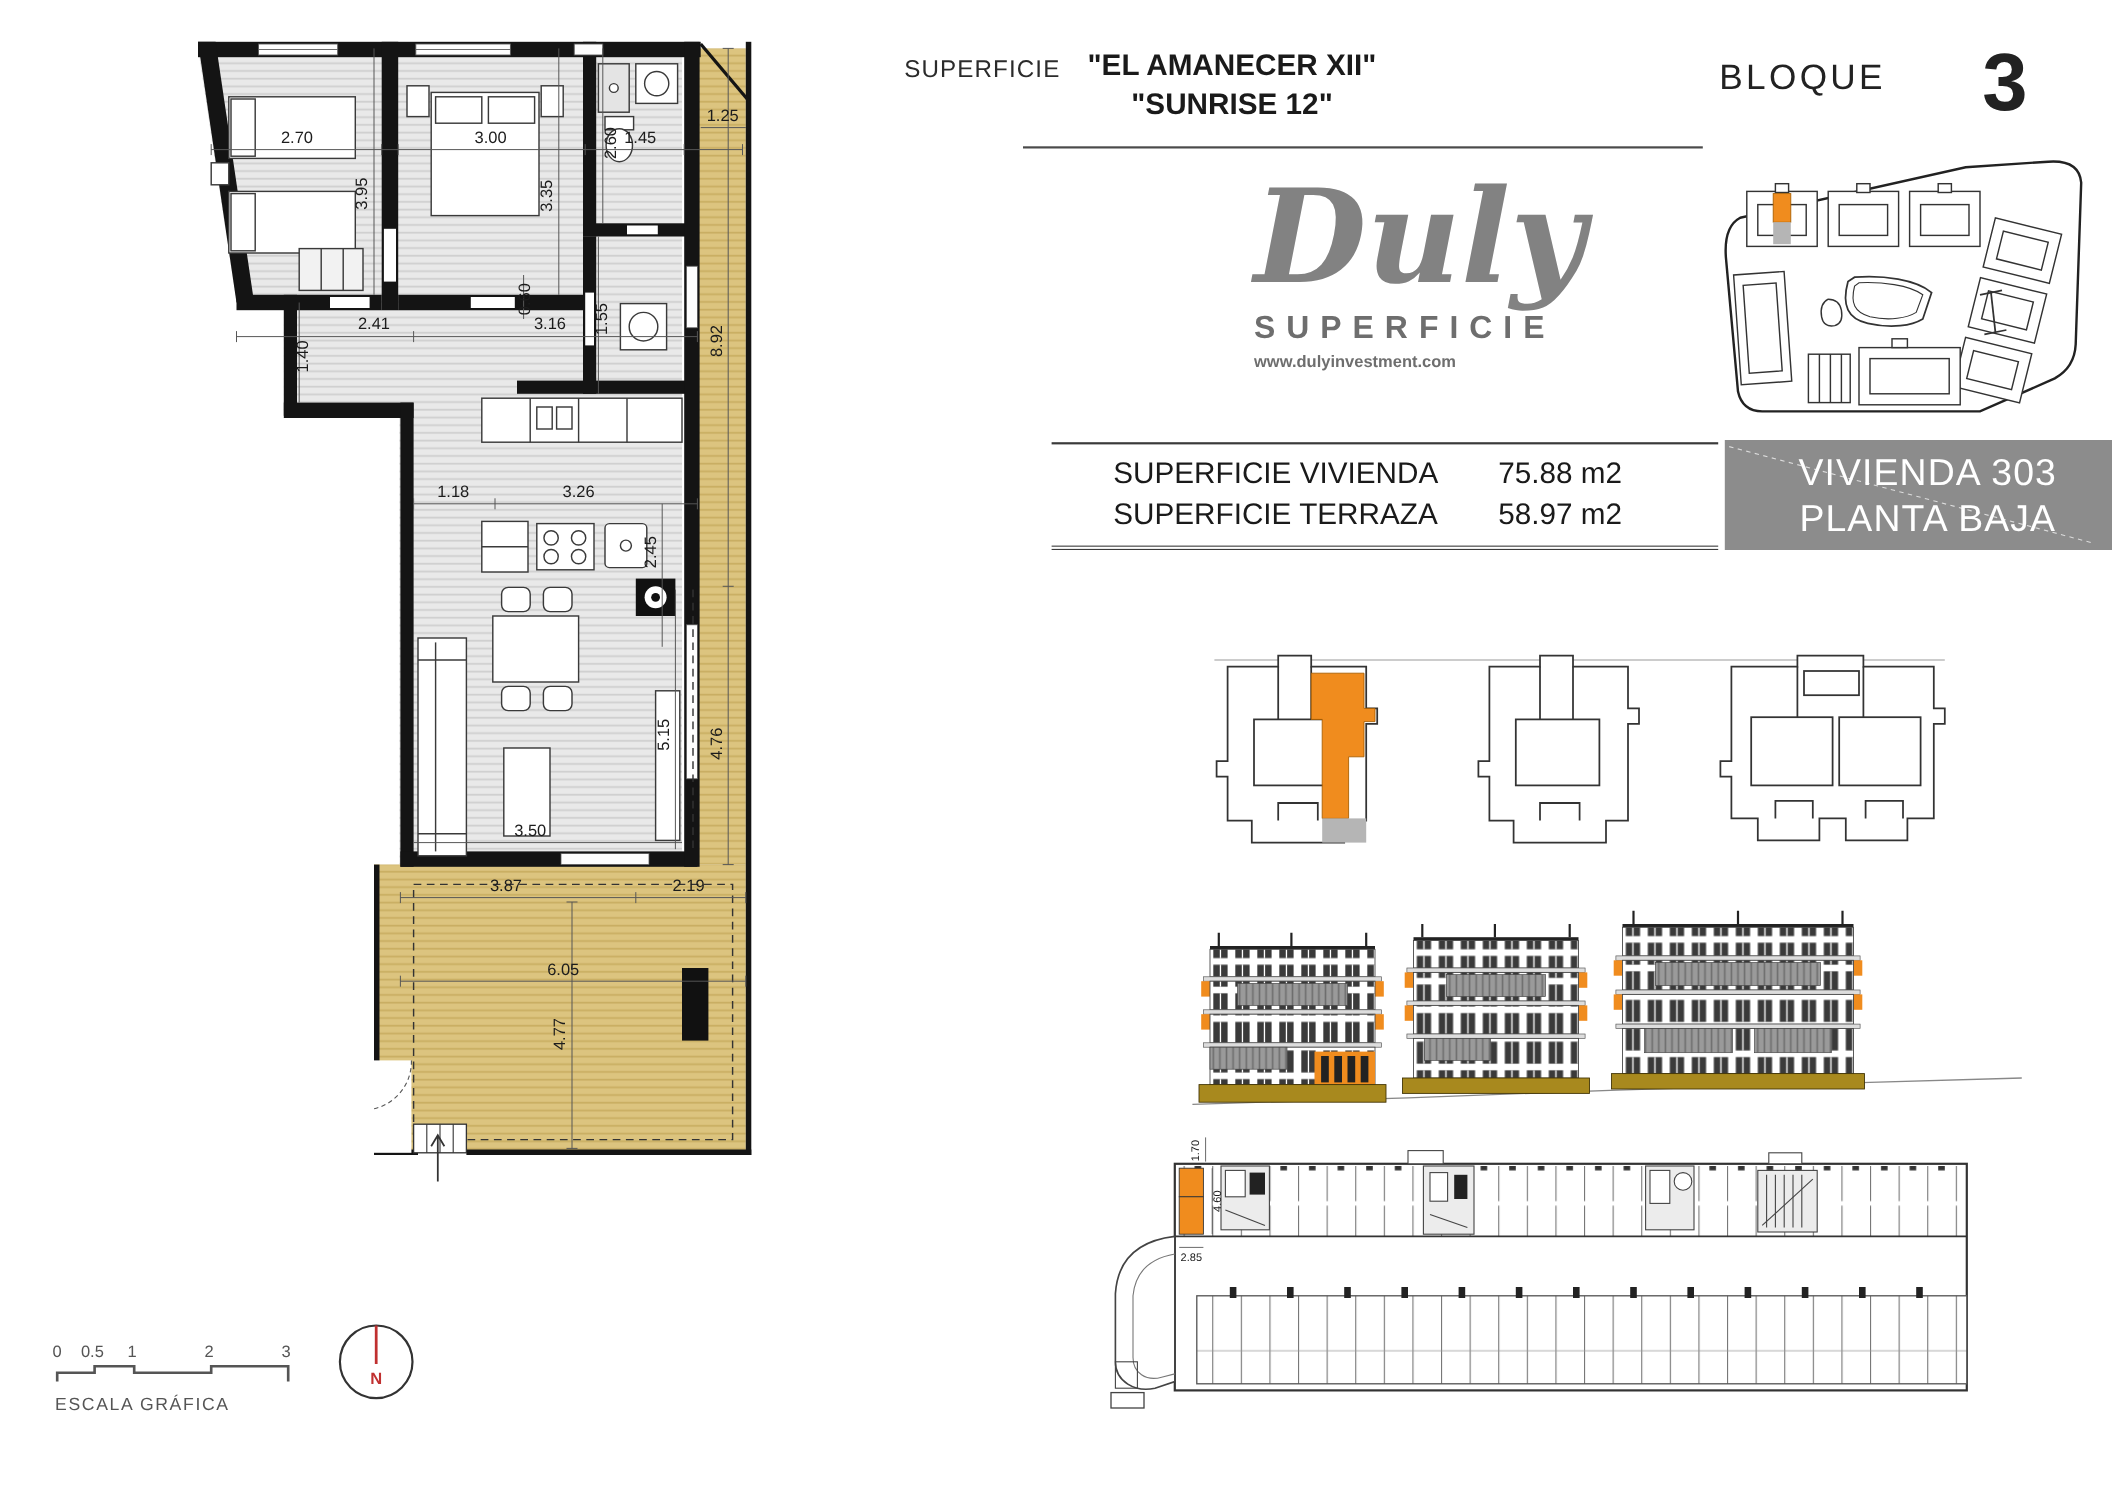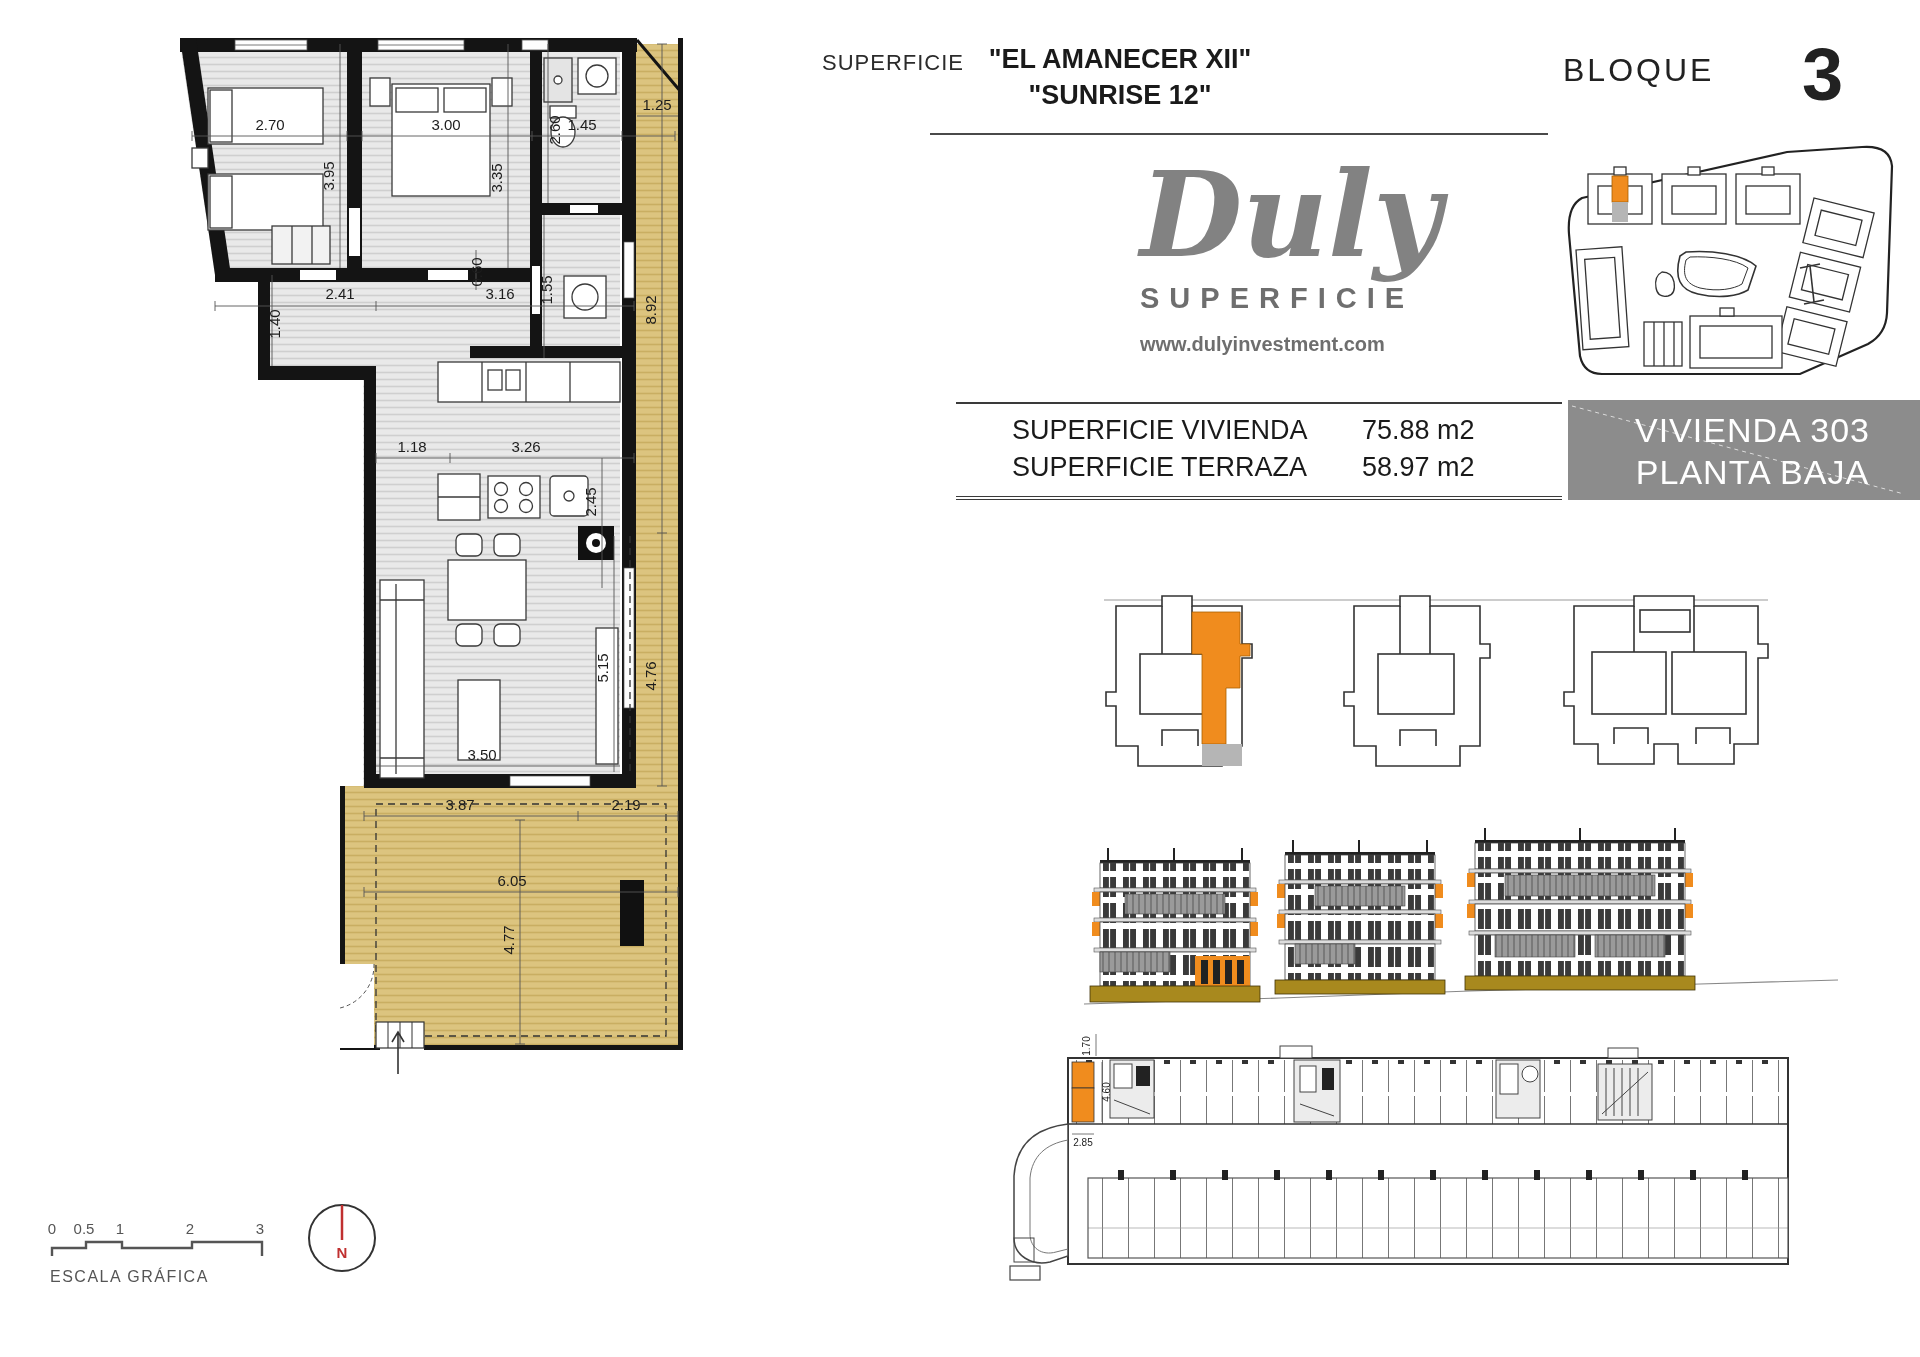--- a/index.html
+++ b/index.html
@@ -11,21 +11,21 @@
   .name1{left:985px;top:44px;width:270px;font-size:27px;font-weight:bold;text-align:center;}
   .name2{left:985px;top:80px;width:270px;font-size:27px;font-weight:bold;text-align:center;}
   .bloque{left:1563px;top:52px;font-size:32px;letter-spacing:3px;color:#222;font-weight:400;}
   .bloque-num{left:1802px;top:32px;font-size:74px;font-weight:700;color:#222;}
   .header-rule{left:930px;top:133px;width:618px;height:2px;background:#4a4a4a;}
   
   .logo{left:1140px;top:150px;width:340px;text-align:left;}
   .logo .brand{font-family:"DejaVu Serif",serif;font-style:italic;font-weight:bold;
                font-size:118px;line-height:1.1;color:#828282;}
   .logo .sub{margin-top:2px;font-size:29px;font-weight:700;letter-spacing:10px;color:#6e6e6e;}
-  .logo .web{margin-top:18px;font-size:20px;font-weight:700;color:#6e6e6e;}
+  .logo .web{margin-top:6px;font-size:15px;font-weight:700;color:#6e6e6e;}
   
   .surface{left:956px;top:402px;width:606px;border-top:2px solid #3a3a3a;
            border-bottom:4px double #3a3a3a;padding:8px 0 10px 0;}
   .surface .row{display:flex;font-size:27px;line-height:37px;}
   .surface .lbl{width:350px;margin-left:56px;}
   .surface .val{width:180px;}
   
   .unitbox{left:1568px;top:400px;width:369px;height:100px;background:#8c8c8c;
            color:#fff;text-align:center;font-size:34px;letter-spacing:1px;line-height:42px;
            padding-top:9px;box-sizing:border-box;}

